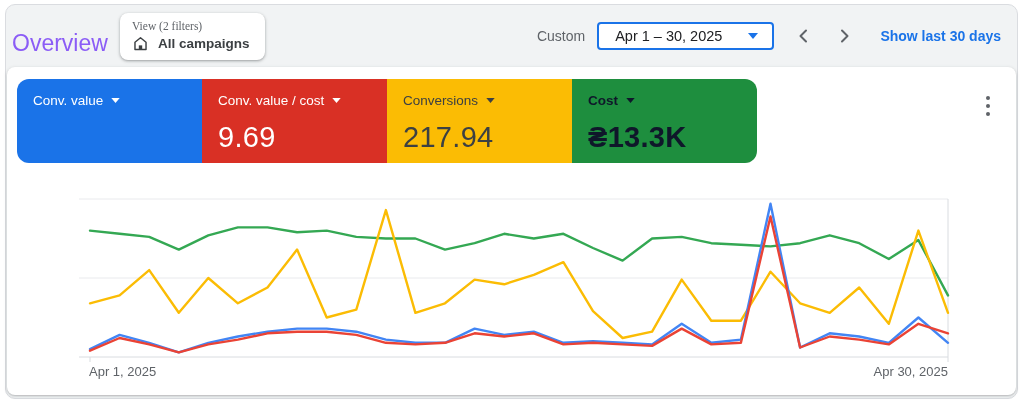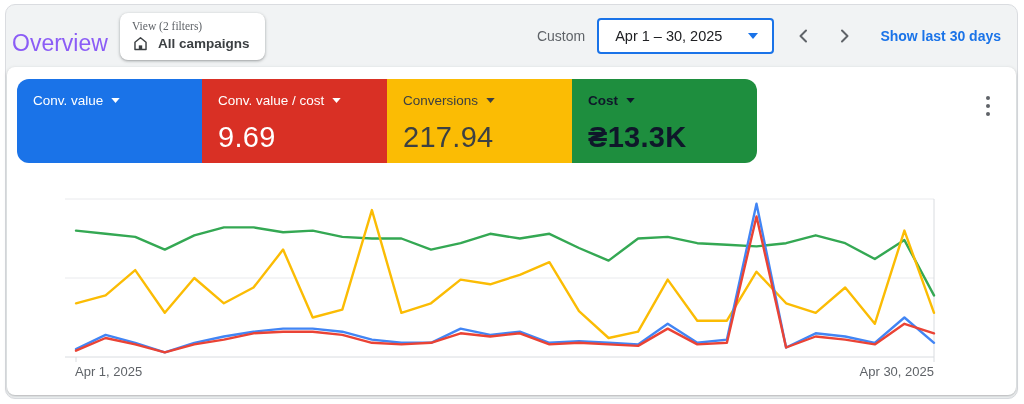--- a/index.html
+++ b/index.html
@@ -15,21 +15,21 @@
   .view-chip { position: absolute; left: 114px; top: 8px; background: #fff; border-radius: 8px;
     padding: 7px 15px 8px 12px; box-shadow: 0 1px 2px rgba(60,64,67,.3), 0 1px 3px 1px rgba(60,64,67,.15);
     cursor: pointer; }
   .view-chip .caption { font-size: 11.5px; color: #5f6368; margin-bottom: 3px; font-family: Liberation Serif, serif; }
   .view-chip .main { display: flex; align-items: center; gap: 9px; }
   .view-chip .main span { font-size: 13.5px; font-weight: bold; color: #3c4043; }
 
   .header-right { position: absolute; right: 16px; top: 0; height: 62px;
     display: flex; align-items: center; }
   .custom-label { font-size: 14px; color: #5f6368; margin-right: 12px; }
-  .date-box { height: 36px; background: #fff; border: 2px solid #1a73e8; border-radius: 4px;
+  .date-box { height: 28px; background: #fff; border: 2px solid #1a73e8; border-radius: 4px;
     display: flex; align-items: center; padding: 0 14px 0 16px; cursor: pointer; }
   .date-box .value { font-size: 14.5px; color: #202124; white-space: nowrap; }
   .date-box .caret { margin-left: 26px; display: flex; }
   .nav-btn { width: 28px; height: 28px; display: flex; align-items: center; justify-content: center;
     margin-left: 12px; cursor: pointer; background: transparent; border: none; }
   .nav-btn:first-of-type { margin-left: 16px; }
   .show-link { font-size: 14px; font-weight: bold; color: #1a73e8; margin-left: 22px;
     cursor: pointer; text-decoration: none; white-space: nowrap; }
 
   
@@ -42,21 +42,21 @@
   .scorecard { flex: 1 1 0; padding: 14px 16px; cursor: pointer; }
   .scorecard .label-row { display: flex; align-items: center; gap: 8px; }
   .scorecard .label { font-size: 13.5px; }
   .scorecard .value { font-size: 29px; margin-top: 13px; letter-spacing: .3px; }
 
   .kebab { position: absolute; left: 966px; top: 22px; width: 30px; height: 34px;
     display: flex; flex-direction: column; align-items: center; justify-content: center;
     gap: 4px; cursor: pointer; background: transparent; border: none; }
   .kebab i { width: 4px; height: 4px; border-radius: 50%; background: #5f6368; display: block; }
 
-  .chart-wrap { position: absolute; left: 50px; top: 124px; width: 890px; height: 196px; }
+  .chart-wrap { position: absolute; left: 64px; top: 124px; width: 890px; height: 196px; }
   .gridline { stroke: #e9eaed; stroke-width: 1; }
   .axisline { stroke: #d9dce0; stroke-width: 1; }
   .axis-text { font-family: "Liberation Sans", "DejaVu Sans", sans-serif; font-size: 13px; fill: #5f6368; }
 </style>
 </head>
 <body>
 
 <div class="frame">
 
   <div class="page-title">Overview</div>

